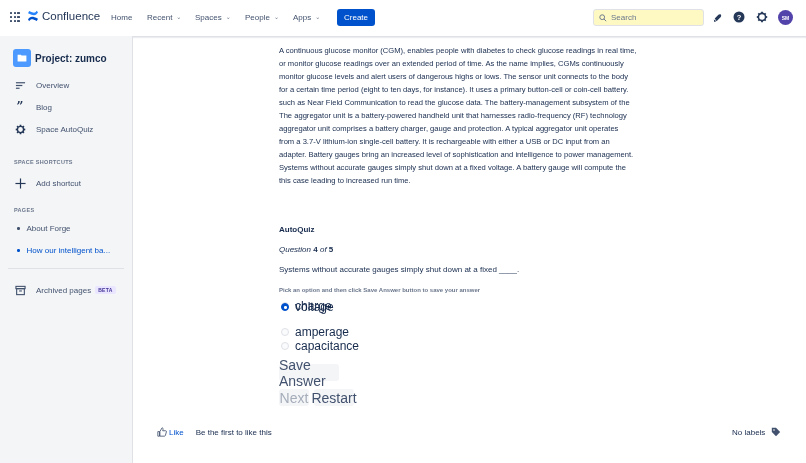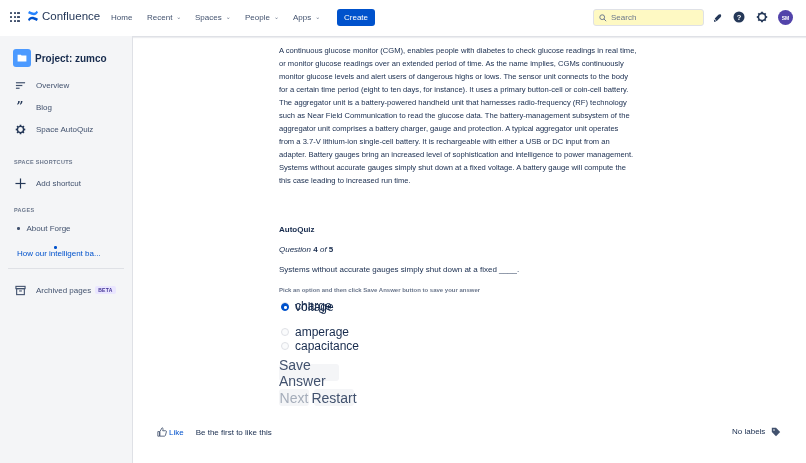--- a/index.html
+++ b/index.html
@@ -23,21 +23,21 @@
 
   .sidebar { position: absolute; left: 0; top: 36px; width: 133px; height: 427px; background: #f4f5f7; border-right: 1px solid #dfe1e6; }
   .space-header { position: absolute; left: 13px; top: 13px; display: flex; align-items: center; }
   .space-icon { width: 18px; height: 18px; background: #4c9aff; border-radius: 3px; display: flex; align-items: center; justify-content: center; }
   .space-title { margin-left: 4px; font-size: 10px; font-weight: bold; color: #172b4d; }
   .side-item { position: absolute; left: 14px; display: flex; align-items: center; font-size: 8px; color: #42526e; }
   .side-item .ico { width: 12px; height: 12px; display: flex; align-items: center; justify-content: center; margin-right: 10px; }
   .side-section { position: absolute; left: 14px; font-size: 5.5px; font-weight: bold; letter-spacing: 0.3px; color: #6b778c; }
   .page-item { position: absolute; left: 17px; display: flex; align-items: center; font-size: 8px; color: #42526e; white-space: nowrap; }
   .page-item .dot { width: 2.5px; height: 2.5px; border-radius: 50%; background: #42526e; margin-right: 7px; }
-  .page-item.active { color: #0052cc; flex-direction: column; }
+  .page-item.active { color: #0052cc; }
   .page-item.active .dot { background: #0052cc; }
   .side-divider { position: absolute; left: 8px; top: 232px; width: 116px; height: 1px; background: #dfe1e6; }
   .beta { margin-left: 4px; font-size: 5px; font-weight: bold; color: #403294; background: #eae6ff; padding: 1px 3px; border-radius: 2px; letter-spacing: 0.3px; }
 
   .content { position: absolute; left: 279px; top: 44px; width: 385px; }
   .para { font-size: 7.6px; line-height: 13px; color: #172b4d; }
   .quiz-title { position: absolute; left: 279px; top: 225px; font-size: 8px; font-weight: bold; color: #172b4d; }
   .quiz-counter { position: absolute; left: 279px; top: 245px; font-size: 8px; color: #172b4d; font-style: italic; text-align: center; }
   .quiz-counter b { font-style: normal; }
   .quiz-question { position: absolute; left: 279px; top: 265px; font-size: 8px; color: #172b4d; }
@@ -45,21 +45,21 @@
   .option { position: absolute; left: 281px; display: flex; align-items: center; font-size: 12px; color: #172b4d; }
   .radio { width: 8px; height: 8px; border-radius: 50%; border: 1px solid #dfe1e6; background: #fafbfc; margin-right: 6px; position: relative; }
   .radio.checked { background: #0052cc; border-color: #0052cc; }
   .radio.checked::after { content: ""; position: absolute; left: 2px; top: 2px; width: 2.5px; height: 2.5px; border-radius: 50%; background: #fff; }
   .btn { position: absolute; height: 17px; background: #f4f5f7; border-radius: 3px; font-size: 14px; color: #42526e; display: flex; align-items: center; justify-content: center; }
   .btn.disabled { color: #a5adba; }
 
   .footer-like { position: absolute; left: 157px; top: 427px; display: flex; align-items: center; font-size: 8px; }
   .like-link { color: #0052cc; margin-left: 2px; }
   .like-text { margin-left: 12px; color: #172b4d; }
-  .labels { position: absolute; left: 732px; top: 427px; display: flex; font-size: 8px; color: #172b4d; }
+  .labels { position: absolute; left: 732px; top: 427px; display: flex; align-items: center; font-size: 8px; color: #172b4d; }
   .labels svg { margin-left: 6px; }
 </style>
 </head>
 <body>
 
 <div class="topbar">
   <div class="apps-grid">
     <span></span>
       <span></span>
       <span></span>
@@ -205,22 +205,22 @@
     <span class="beta">BETA</span>
   </div>
 </div>
 
 <div class="content">
   <div class="para">
     <div>A continuous glucose monitor (CGM), enables people with diabetes to check glucose readings in real time,</div>
     <div>or monitor glucose readings over an extended period of time. As the name implies, CGMs continuously</div>
     <div>monitor glucose levels and alert users of dangerous highs or lows. The sensor unit connects to the body</div>
     <div>for a certain time period (eight to ten days, for instance). It uses a primary button-cell or coin-cell battery.</div>
+    <div>such as Near Field Communication to read the glucose data. The battery-management subsystem of the</div>
     <div>The aggregator unit is a battery-powered handheld unit that harnesses radio-frequency (RF) technology</div>
-    <div>such as Near Field Communication to read the glucose data. The battery-management subsystem of the</div>
     <div>aggregator unit comprises a battery charger, gauge and protection. A typical aggregator unit operates</div>
     <div>from a 3.7-V lithium-ion single-cell battery. It is rechargeable with either a USB or DC input from an</div>
     <div>adapter. Battery gauges bring an increased level of sophistication and intelligence to power management.</div>
     <div>Systems without accurate gauges simply shut down at a fixed voltage. A battery gauge will compute the</div>
     <div>this case leading to increased run time.</div>
   </div>
 </div>
 
 <div class="quiz-title">AutoQuiz</div>
 <div class="quiz-counter">

